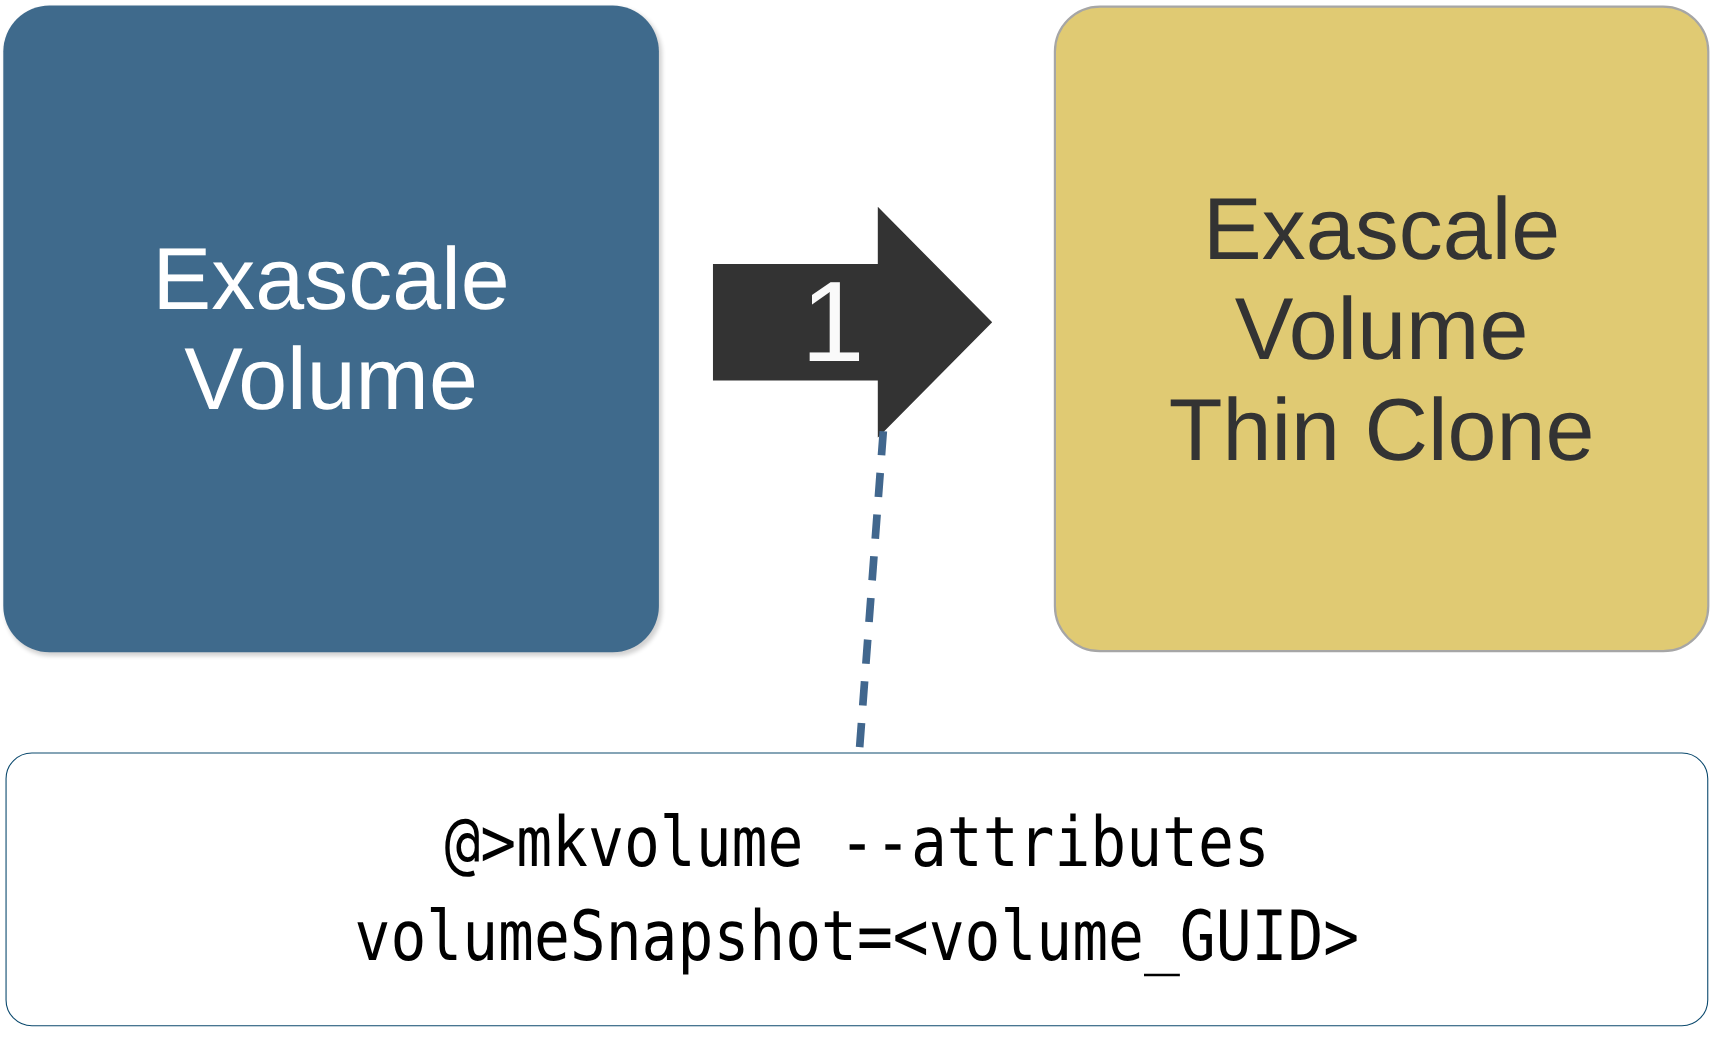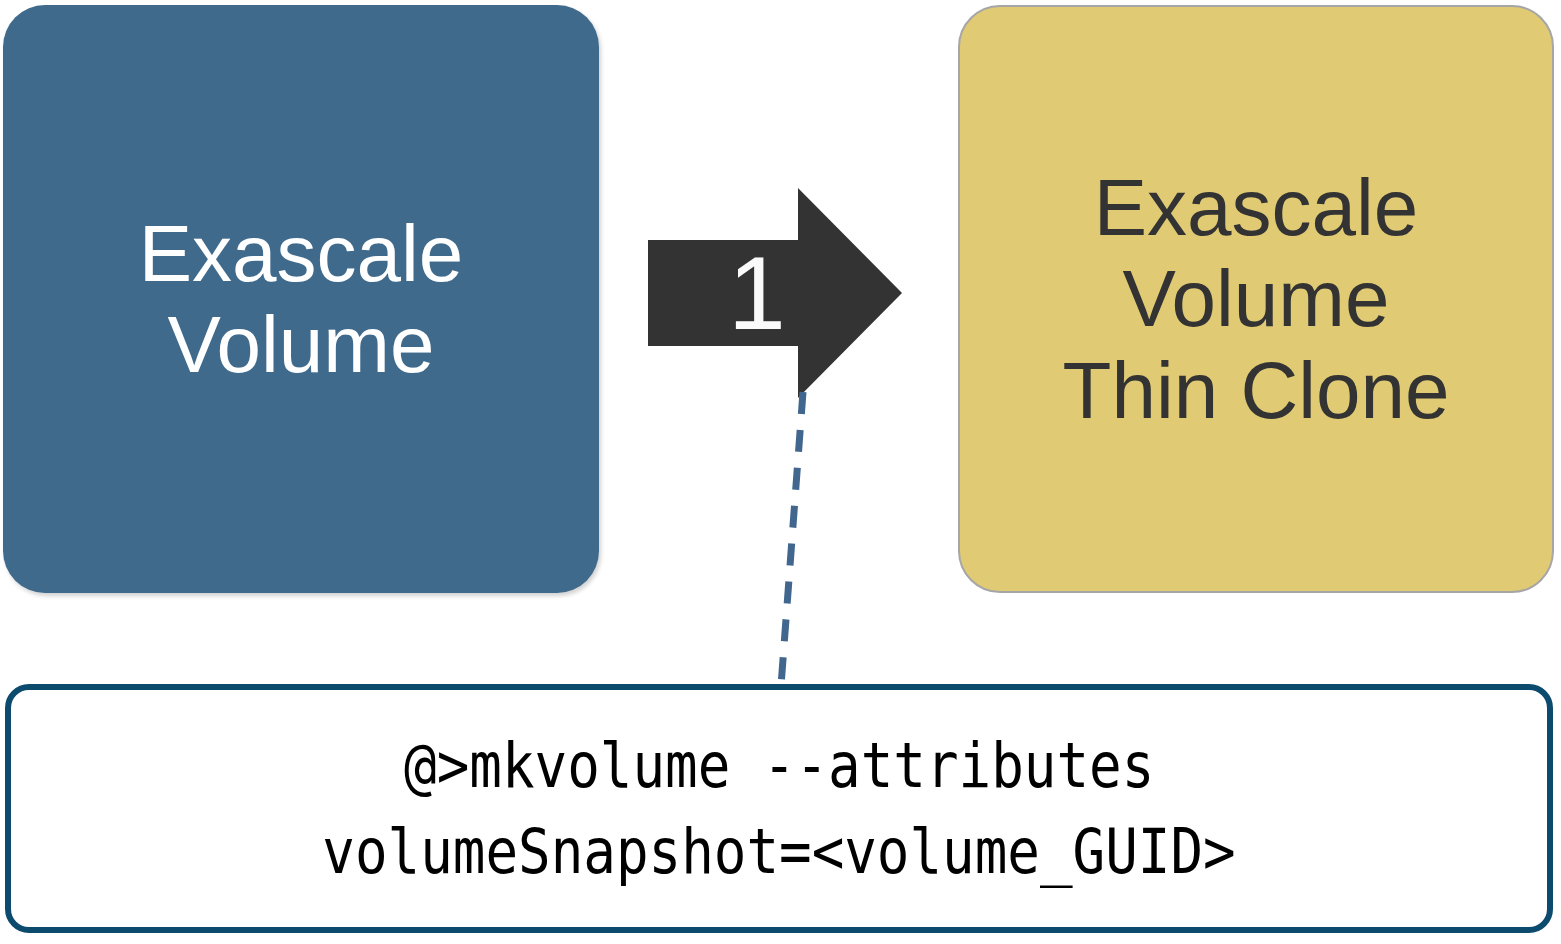--- a/index.html
+++ b/index.html
@@ -106,21 +106,21 @@
 
   
   #command-callout {
     position: absolute;
     left: 5px;
     top: 684px;
     width: 1548px;
     height: 249px;
     box-sizing: border-box;
     background: #FFFFFF;
-    border: 6px solid #0c4a6e;
+    border: 1px solid #0c4a6e;
     border-radius: 24px;
     display: flex;
     flex-direction: column;
     align-items: center;
     justify-content: center;
   }
   #command-callout .cmd-line {
     font-family: "DejaVu Sans Mono", "Liberation Mono", monospace;
     font-size: 63px;
     line-height: 1.36;

